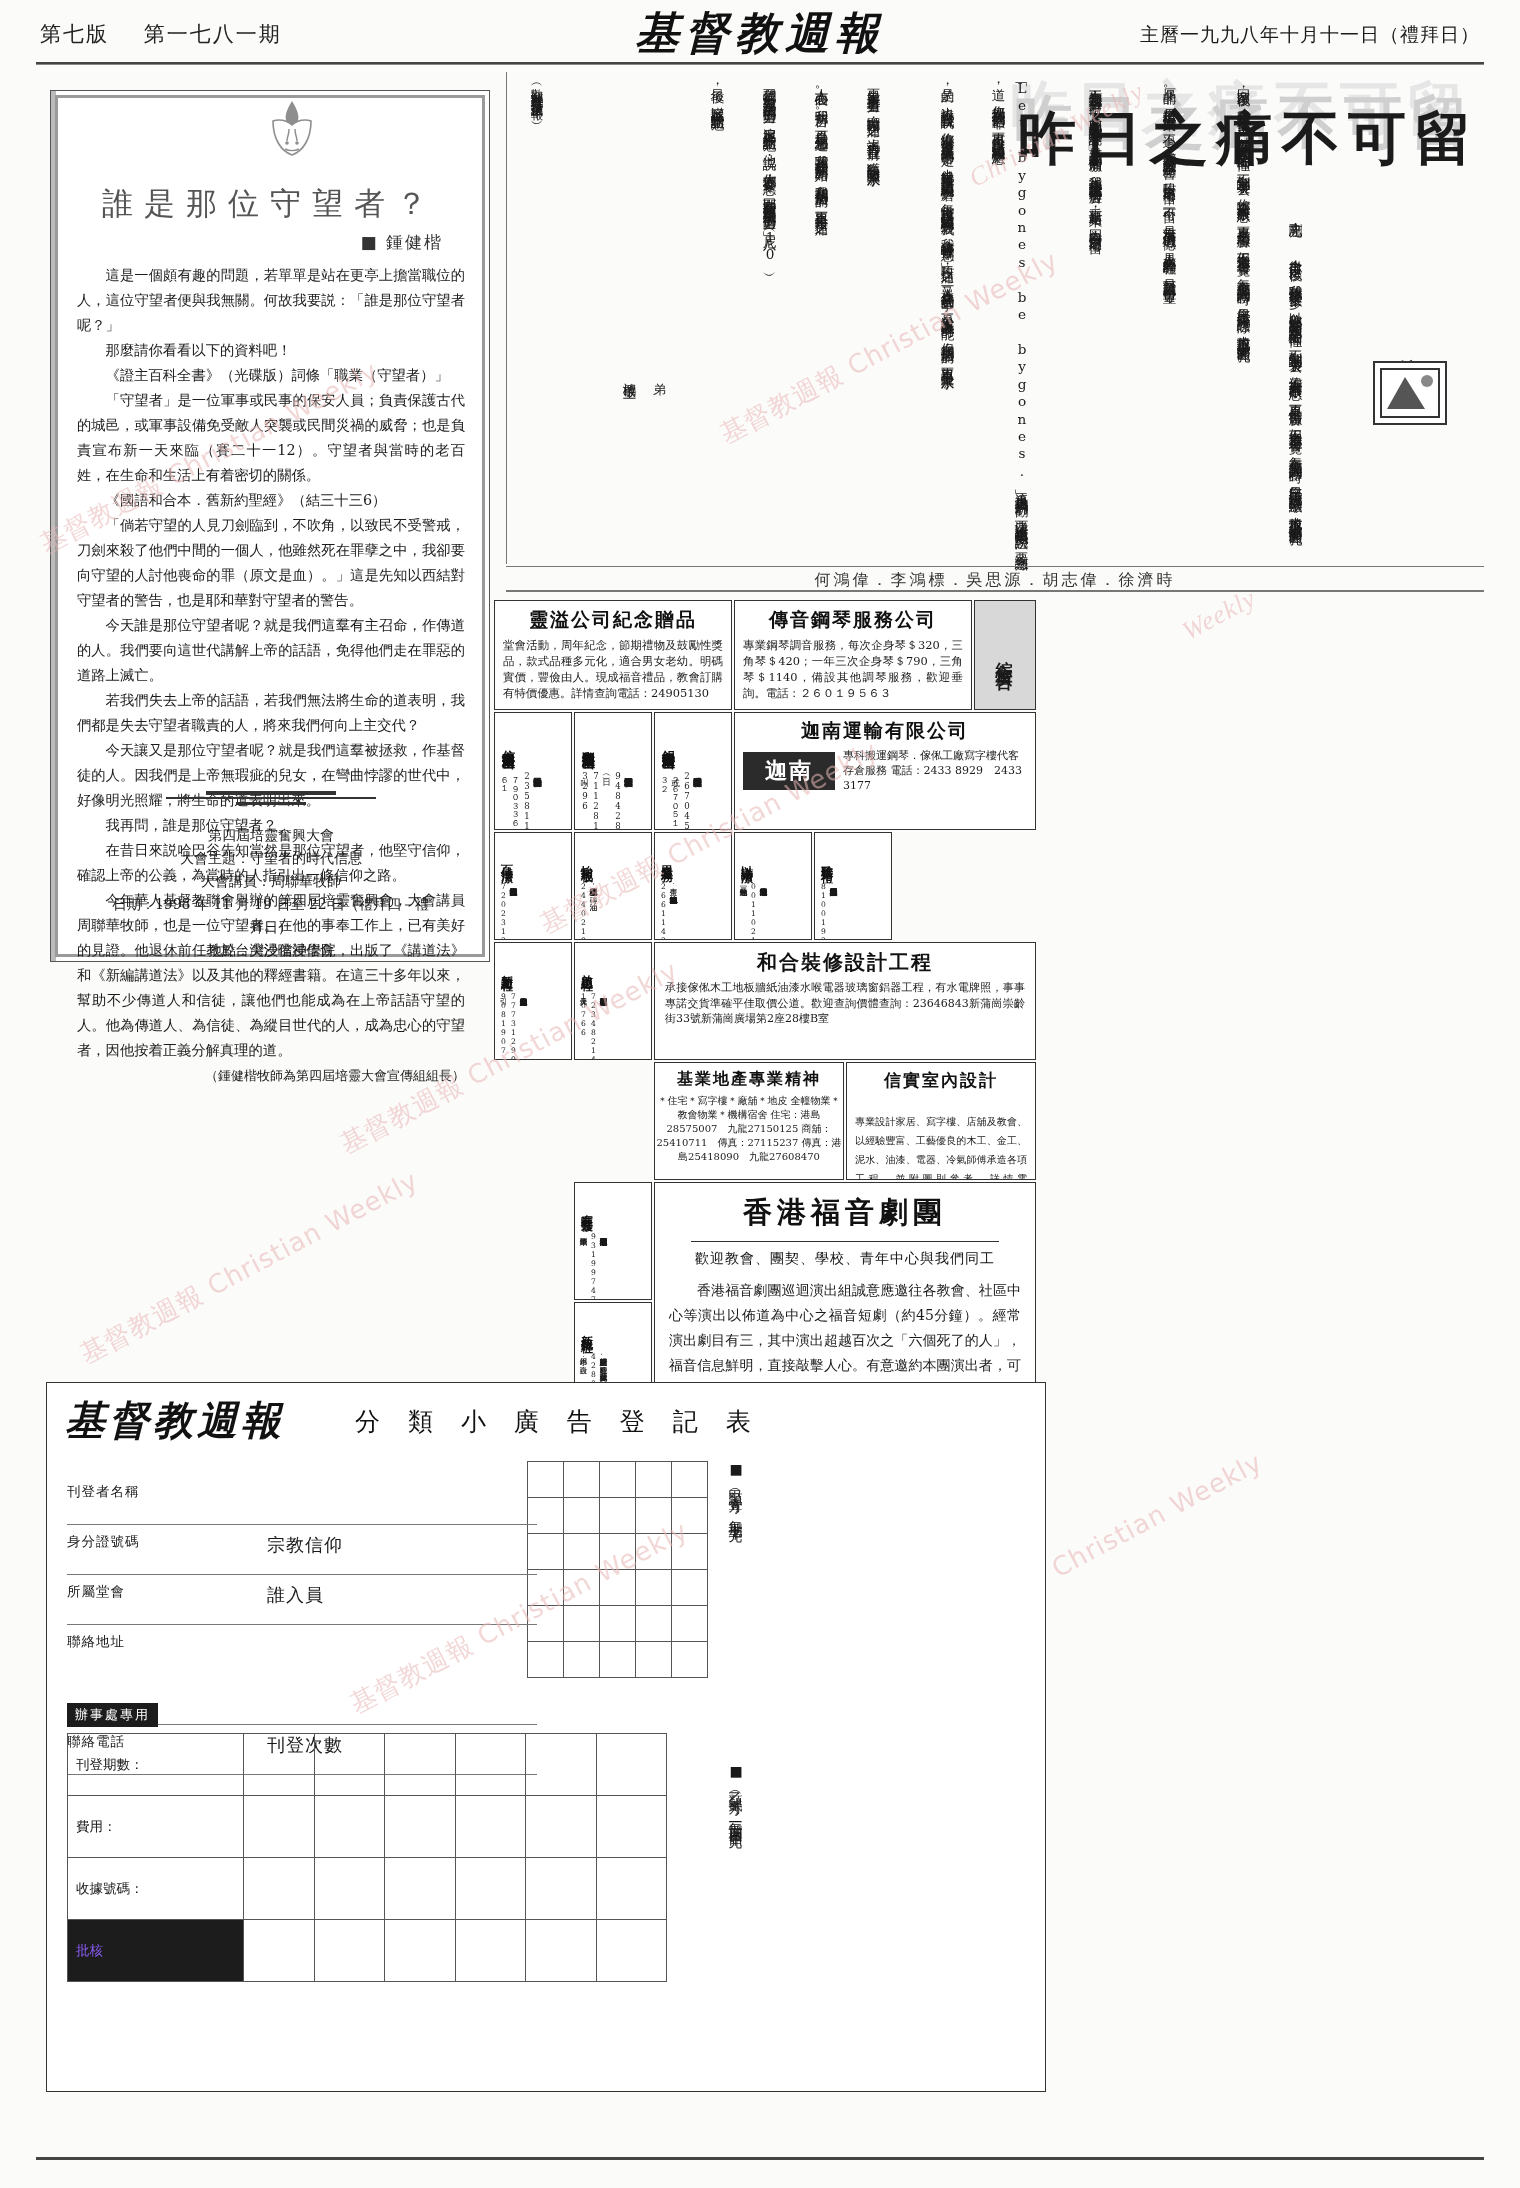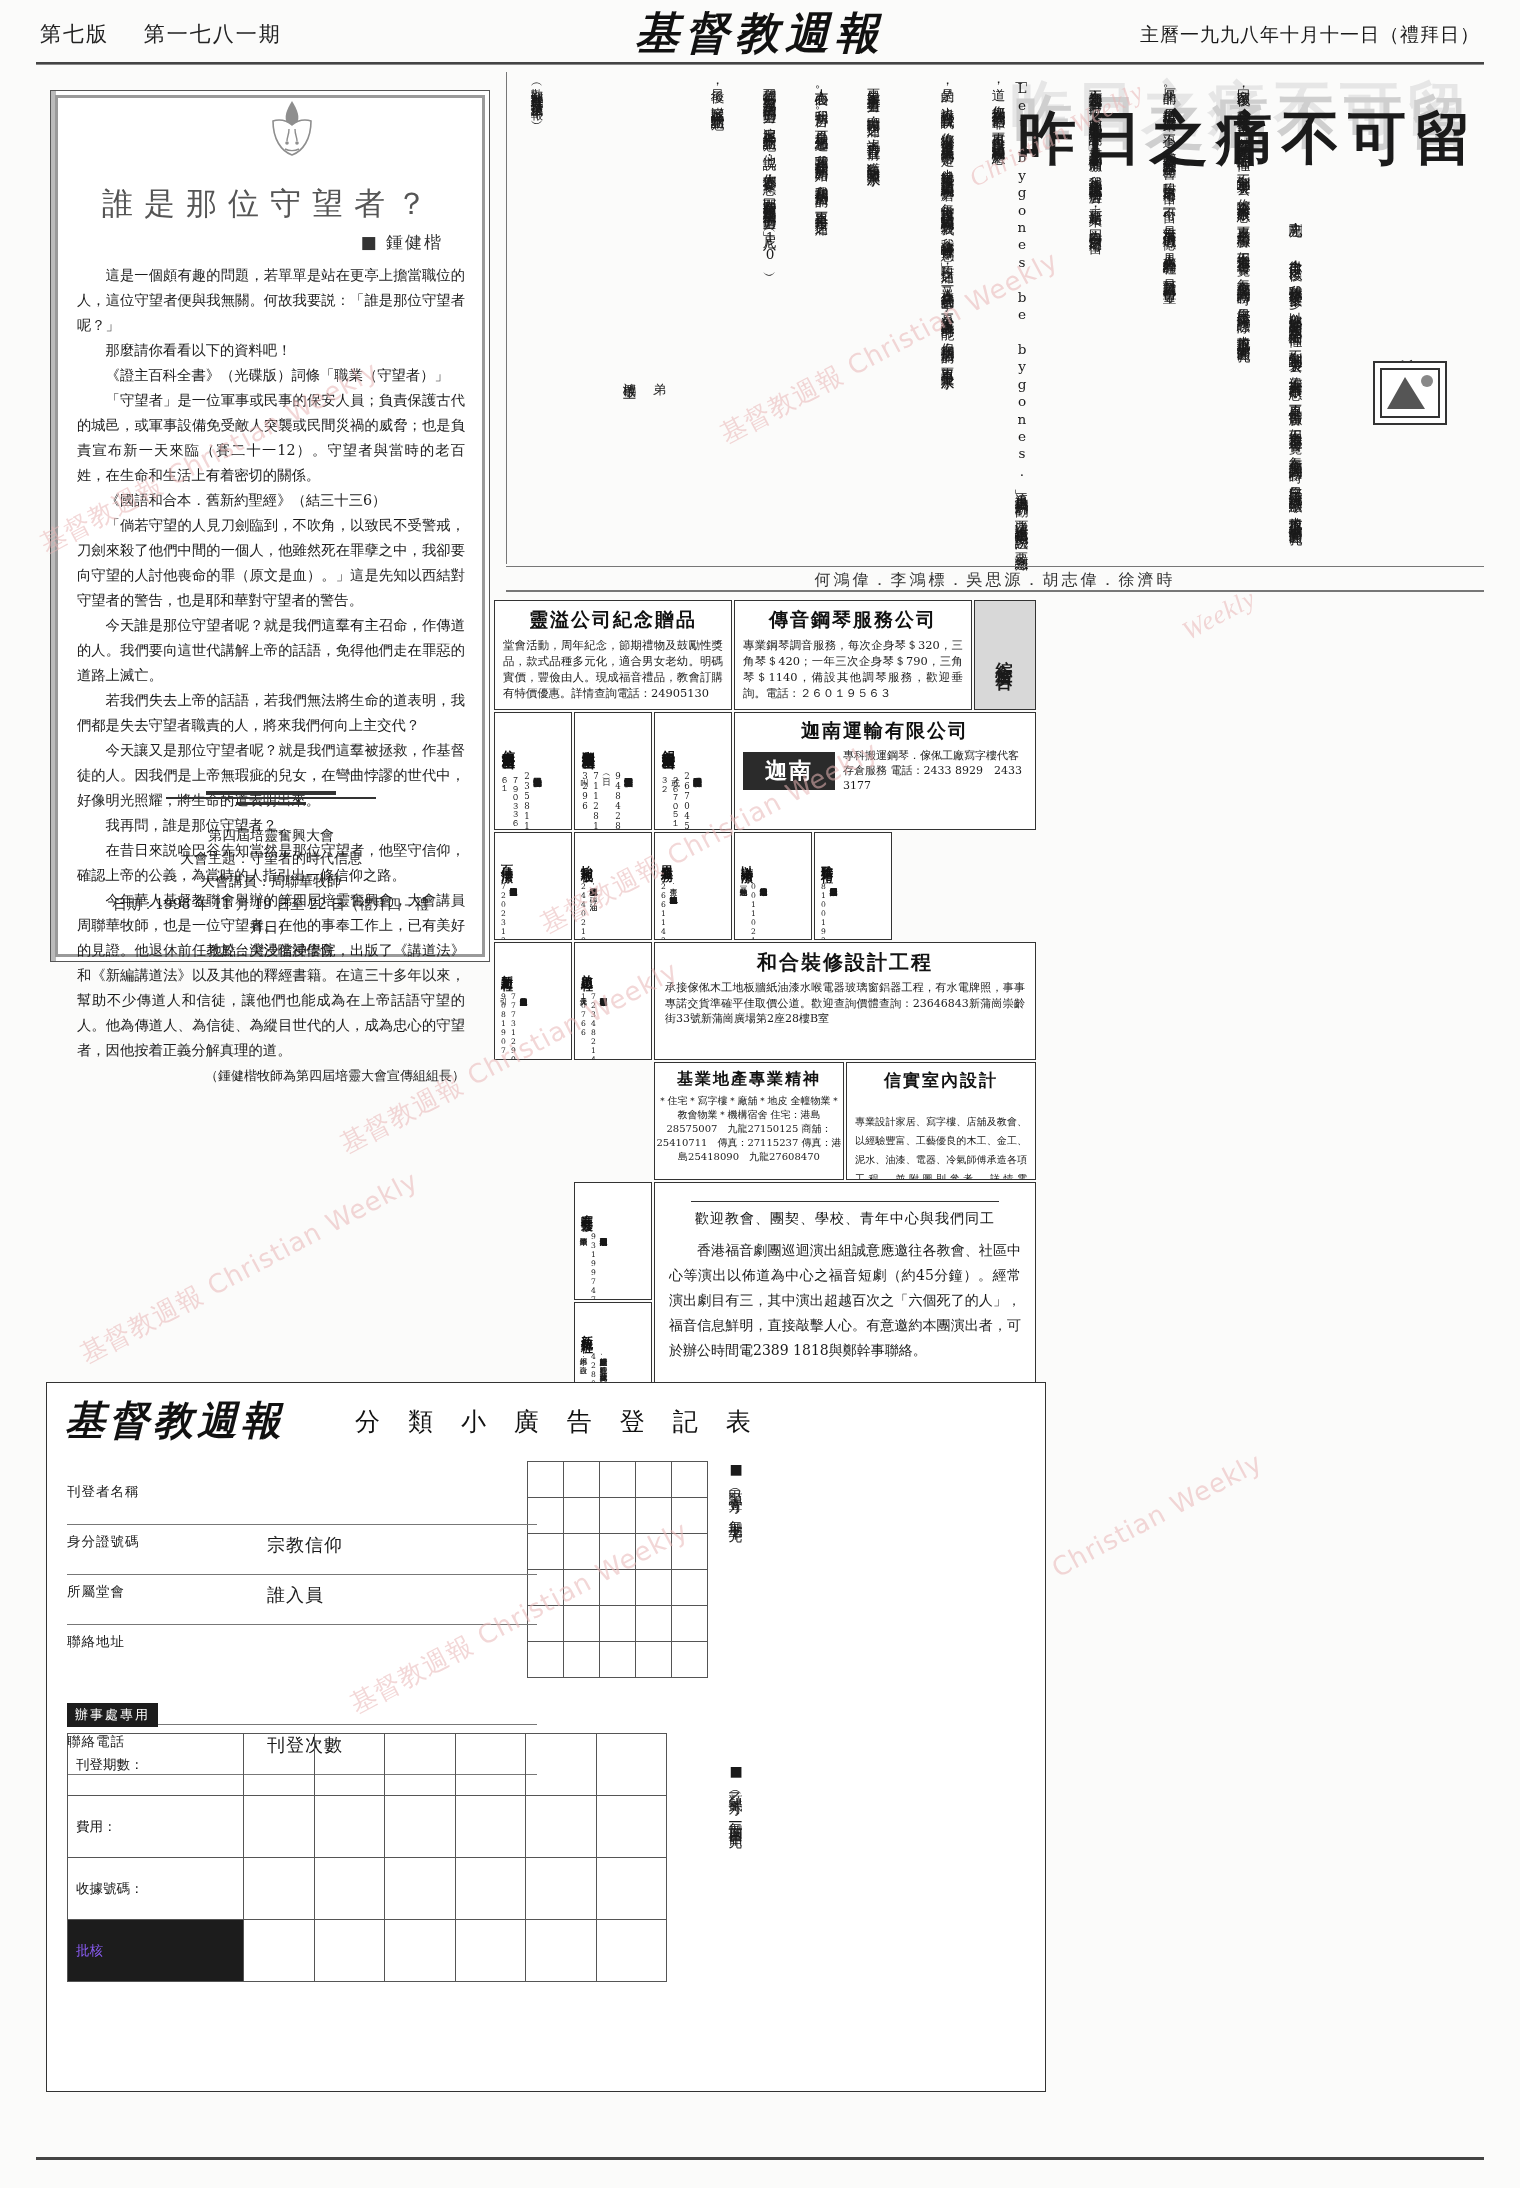--- a/index.html
+++ b/index.html
@@ -300,20 +300,21 @@
     <div class="adbox" style="left:80px;top:582px;width:78px;height:118px;padding:3px;">
       <div class="vad adtitle" style="font-size:12px;height:46px;">春暉裝修</div>
       <div class="vad adbody" style="font-size:7.6px;line-height:10px;height:66px;">工油承泥水木程鋪裝修及工裝水電部修項工程修紙931997478華圍修紙</div>
     </div>
     <div class="adbox" style="left:80px;top:702px;width:78px;height:118px;padding:3px;">
       <div class="vad adtitle" style="font-size:12px;height:46px;">新娘化粧</div>
       <div class="vad adbody" style="font-size:7.6px;line-height:10px;height:66px;">宜計設髮婚結新粧、晚粧歡迎、文化妝及致誠鐘42800084/何小姐：合設，</div>
     </div>
 
     <div class="adbox" style="left:160px;top:582px;width:382px;height:238px;padding:10px 14px;">
+      <div class="adtitle" style="font-size:29px;letter-spacing:5px;">香港福音劇團</div>
       <div style="border-bottom:1px solid #333;margin:8px 22px;"></div>
       <div class="adtitle" style="font-size:14px;font-weight:normal;letter-spacing:1px;">歡迎教會、團契、學校、青年中心與我們同工</div>
       <div class="adbody" style="font-size:14px;line-height:25px;margin-top:10px;text-align:justify;text-indent:2em;">香港福音劇團巡迴演出組誠意應邀往各教會、社區中心等演出以佈道為中心之福音短劇（約45分鐘）。經常演出劇目有三，其中演出超越百次之「六個死了的人」，福音信息鮮明，直接敲擊人心。有意邀約本團演出者，可於辦公時間電2389 1818與鄭幹事聯絡。</div>
     </div>
   </div>
 
   <div class="form">
     <div class="form-logo">基督教週報</div>
     <div class="form-sub">分 類 小 廣 告 登 記 表</div>
 

